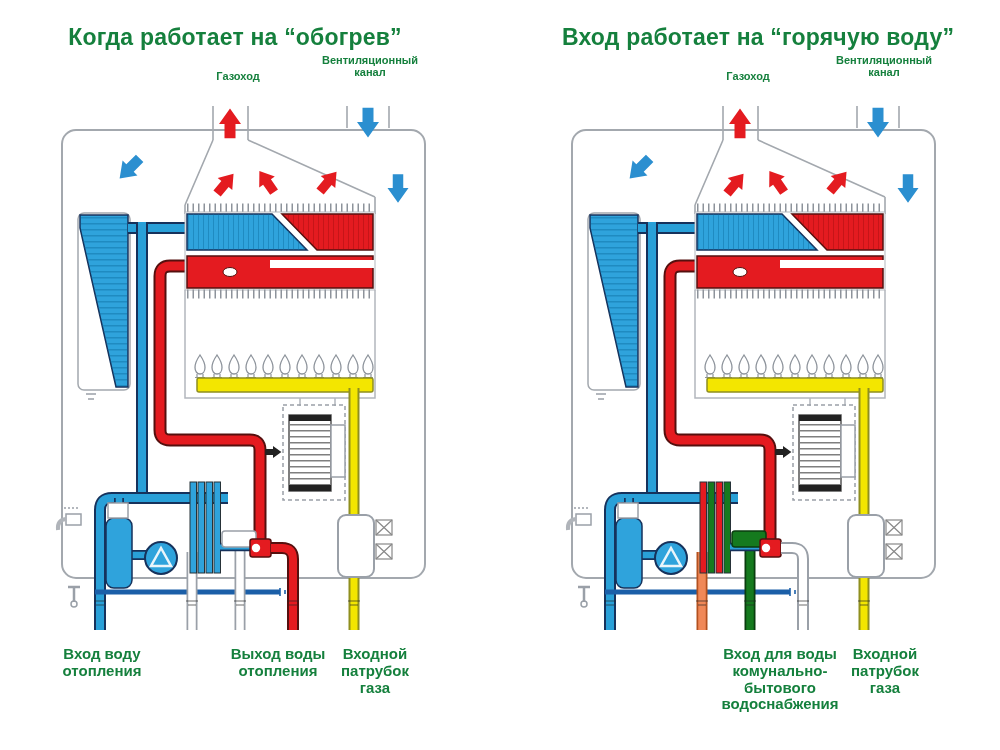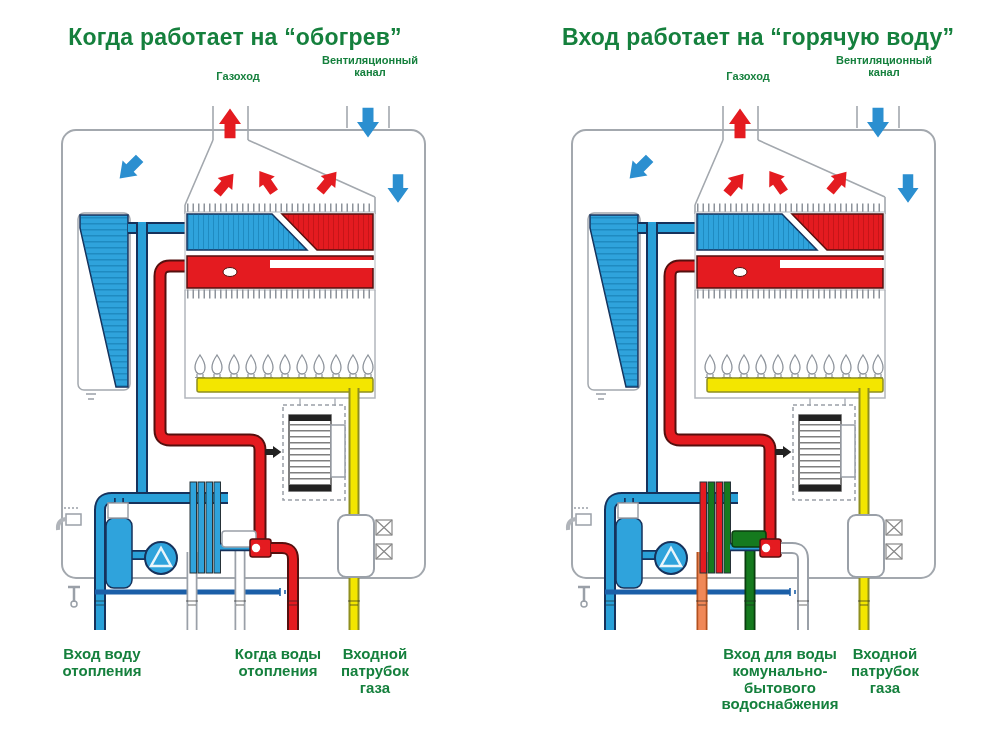--- a/index.html
+++ b/index.html
@@ -205,21 +205,21 @@
     <path d="M36,419 q-9,1 -8,11" fill="none" stroke="#b0b4ba" stroke-width="4"></path>
   </g>
   <g stroke="#9aa0a8" fill="none">
     <path d="M38,487 h12 M44,487 v15" stroke-width="2.5"></path>
     <circle cx="44" cy="504" r="3" stroke-width="1.5"></circle>
   </g>
 </svg>
 </div>
     <div class="port-label" style="left: 72px;">Вход воду
 отопления</div>
-    <div class="port-label" style="left: 248px;">Когда воды
+    <div class="port-label" style="left: 248px;">Выход воды
 отопления</div>
     <div class="port-label" style="left: 345px;">Входной
 патрубок
 газа</div>
   </div>
 
   <div class="panel" style="left: 540px; --heatout-f: #ffffff; --heatout-s: #9aa0a8; --dhwout-f: #f08858; --dhwout-s: #b3501f; --dhwin-f: #157a1e; --dhwin-s: #0a3d0f; --valve-f: #157a1e; --valve-s: #0a3d0f; --plate1: #e41b20; --plate2: #157a1e; --plate3: #e41b20; --plate4: #157a1e;">
     <div class="title" style="left:218px">Вход работает на “горячую воду”</div>
     <div class="toplabel" style="left:208px;top:70px">Газоход</div>
     <div class="toplabel" style="left:344px;top:54px">Вентиляционный

